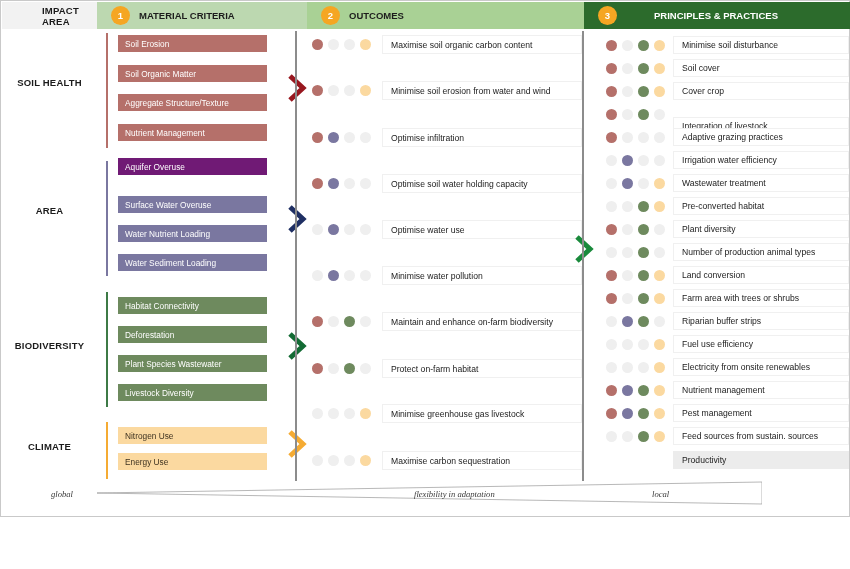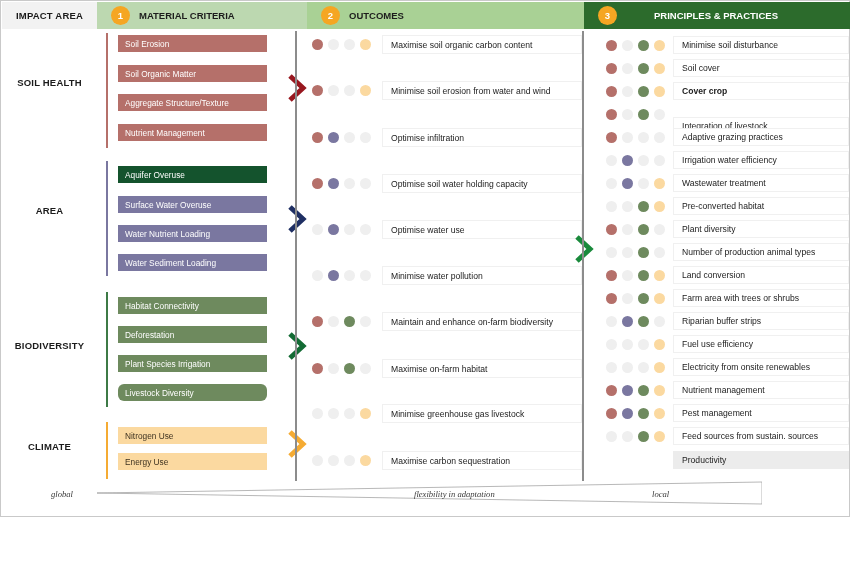--- a/index.html
+++ b/index.html
@@ -25,21 +25,21 @@
   }
 
   
   .hdr {
     position: absolute; top: 1px; height: 27px;
     display: flex; align-items: center;
   }
   .hdr-impact {
     left: 1px; width: 95px;
     background: #f2f2f2;
-    justify-content: center;
+    padding-left: 40px;
   }
   .hdr-impact .hdr-label { color: #1b1b1b; letter-spacing: .2px; }
   .hdr-mc { left: 96px; width: 210px; background: #bcd8b0; }
   .hdr-out { left: 306px; width: 277px; background: #a9d195; }
   .hdr-pp  { left: 583px; width: 266px; background: #2c6b2c; }
   .hdr-label {
     font-size: 9.5px; font-weight: bold; color: #1d1d1d;
     text-transform: uppercase;
   }
   .hdr-pp .hdr-label { color: #ffffff; margin-left: 28px; }
@@ -150,28 +150,28 @@
         <div class="impact-label" style="top: 339px;">BIODIVERSITY</div>
         <div class="group-rule" style="top: 291px; height: 115px; background: rgb(61, 122, 70);"></div>
         <div class="impact-label" style="top: 440px;">CLIMATE</div>
         <div class="group-rule" style="top: 421px; height: 57px; background: rgb(245, 171, 51);"></div>
       </div>
     <div id="layer-mc">
         <div class="mc-bar" style="top: 34px; background: rgb(181, 112, 106);">Soil Erosion</div>
         <div class="mc-bar" style="top: 64px; background: rgb(181, 112, 106);">Soil Organic Matter</div>
         <div class="mc-bar" style="top: 93px; background: rgb(181, 112, 106);">Aggregate Structure/Texture</div>
         <div class="mc-bar" style="top: 123px; background: rgb(181, 112, 106);">Nutrient Management</div>
-        <div class="mc-bar" style="top: 165px; background: #14532d;">Aquifer Overuse</div>
+        <div class="mc-bar" style="top: 157px; background: #701a75;">Aquifer Overuse</div>
         <div class="mc-bar" style="top: 195px; background: rgb(122, 119, 160);">Surface Water Overuse</div>
         <div class="mc-bar" style="top: 224px; background: rgb(122, 119, 160);">Water Nutrient Loading</div>
         <div class="mc-bar" style="top: 253px; background: rgb(122, 119, 160);">Water Sediment Loading</div>
         <div class="mc-bar" style="top: 296px; background: rgb(110, 138, 94);">Habitat Connectivity</div>
         <div class="mc-bar" style="top: 325px; background: rgb(110, 138, 94);">Deforestation</div>
-        <div class="mc-bar" style="top: 354px; background: rgb(110, 138, 94);">Plant Species Irrigation</div>
-        <div class="mc-bar" style="top: 383px; background: rgb(110, 138, 94); border-radius: 6px;">Livestock Diversity</div>
+        <div class="mc-bar" style="top: 354px; background: rgb(110, 138, 94);">Plant Species Wastewater</div>
+        <div class="mc-bar" style="top: 383px; background: rgb(110, 138, 94);">Livestock Diversity</div>
         <div class="mc-bar dark-text" style="top: 426px; background: rgb(251, 217, 160);">Nitrogen Use</div>
         <div class="mc-bar dark-text" style="top: 452px; background: rgb(251, 217, 160);">Energy Use</div>
       </div>
     <div id="layer-out">
         <div class="dots out-dots" style="top: 38px;">
           <span class="dot" style="background: rgb(181, 112, 106);"></span>
           <span class="dot" style="background: rgb(239, 239, 239);"></span>
           <span class="dot" style="background: rgb(239, 239, 239);"></span>
           <span class="dot" style="background: rgb(251, 217, 160);"></span>
         </div>
@@ -217,21 +217,21 @@
           <span class="dot" style="background: rgb(110, 138, 94);"></span>
           <span class="dot" style="background: rgb(239, 239, 239);"></span>
         </div>
         <div class="item-box out-box" style="top: 311px;">Maintain and enhance on-farm biodiversity</div>
         <div class="dots out-dots" style="top: 362px;">
           <span class="dot" style="background: rgb(181, 112, 106);"></span>
           <span class="dot" style="background: rgb(239, 239, 239);"></span>
           <span class="dot" style="background: rgb(110, 138, 94);"></span>
           <span class="dot" style="background: rgb(239, 239, 239);"></span>
         </div>
-        <div class="item-box out-box" style="top: 358px;">Maximise on-farm habitat</div>
+        <div class="item-box out-box" style="top: 358px;">Protect on-farm habitat</div>
         <div class="dots out-dots" style="top: 407px;">
           <span class="dot" style="background: rgb(239, 239, 239);"></span>
           <span class="dot" style="background: rgb(239, 239, 239);"></span>
           <span class="dot" style="background: rgb(239, 239, 239);"></span>
           <span class="dot" style="background: rgb(251, 217, 160);"></span>
         </div>
         <div class="item-box out-box" style="top: 403px;">Minimise greenhouse gas livestock</div>
         <div class="dots out-dots" style="top: 454px;">
           <span class="dot" style="background: rgb(239, 239, 239);"></span>
           <span class="dot" style="background: rgb(239, 239, 239);"></span>
@@ -254,21 +254,21 @@
           <span class="dot" style="background: rgb(110, 138, 94);"></span>
           <span class="dot" style="background: rgb(251, 217, 160);"></span>
         </div>
         <div class="item-box pp-box" style="top: 58px;">Soil cover</div>
         <div class="dots pp-dots" style="top: 84.5px;">
           <span class="dot" style="background: rgb(181, 112, 106);"></span>
           <span class="dot" style="background: rgb(239, 239, 239);"></span>
           <span class="dot" style="background: rgb(110, 138, 94);"></span>
           <span class="dot" style="background: rgb(251, 217, 160);"></span>
         </div>
-        <div class="item-box pp-box" style="top: 81px; font-weight: bold;">Cover crop</div>
+        <div class="item-box pp-box" style="top: 81px;">Cover crop</div>
         <div class="dots pp-dots" style="top: 107.5px;">
           <span class="dot" style="background: rgb(181, 112, 106);"></span>
           <span class="dot" style="background: rgb(239, 239, 239);"></span>
           <span class="dot" style="background: rgb(110, 138, 94);"></span>
           <span class="dot" style="background: rgb(239, 239, 239);"></span>
         </div>
         <div class="item-box pp-box" style="top: 116px;">Integration of livestock</div>
         <div class="dots pp-dots" style="top: 130.5px;">
           <span class="dot" style="background: rgb(181, 112, 106);"></span>
           <span class="dot" style="background: rgb(239, 239, 239);"></span>

